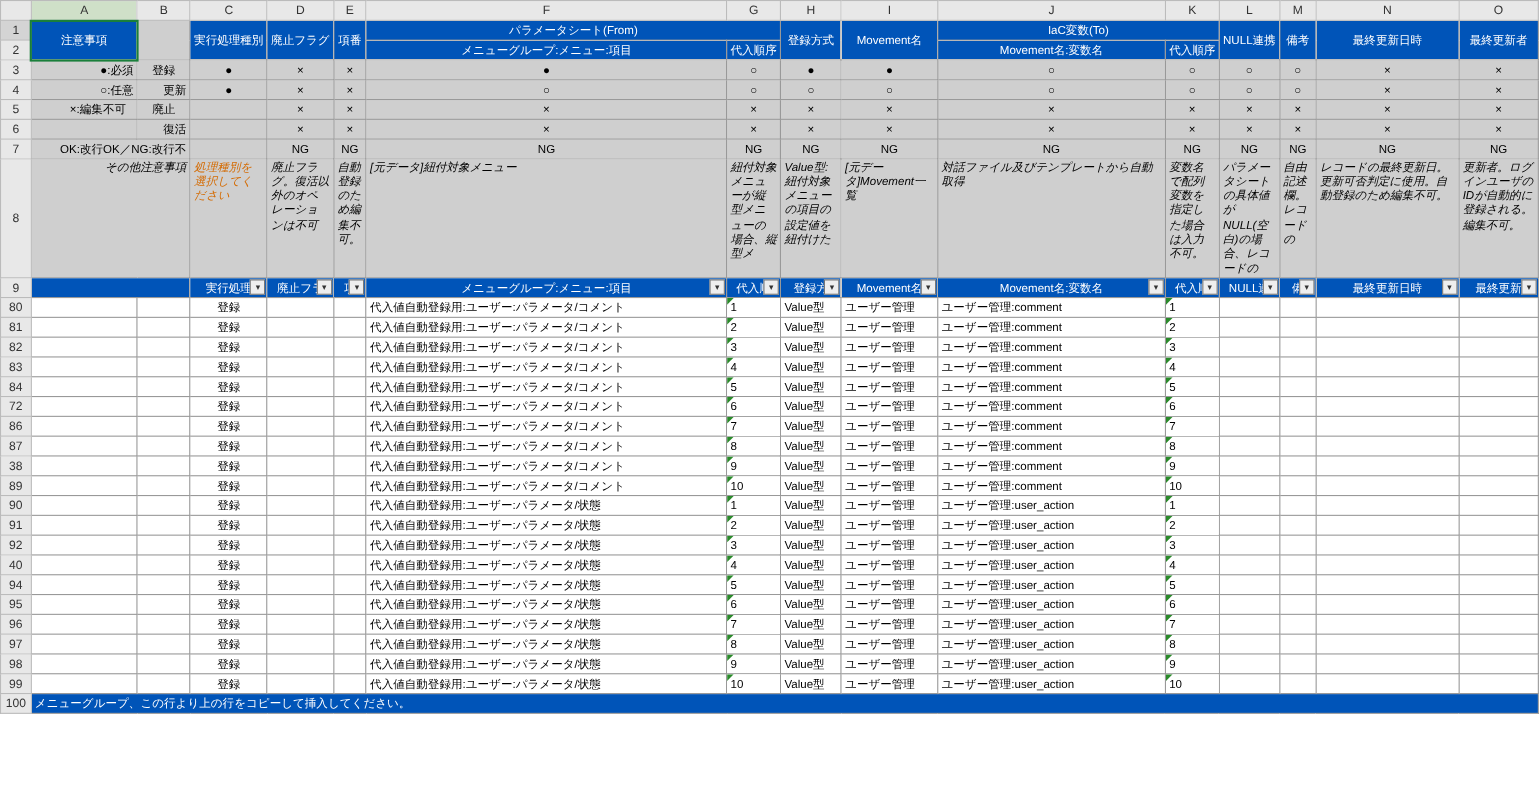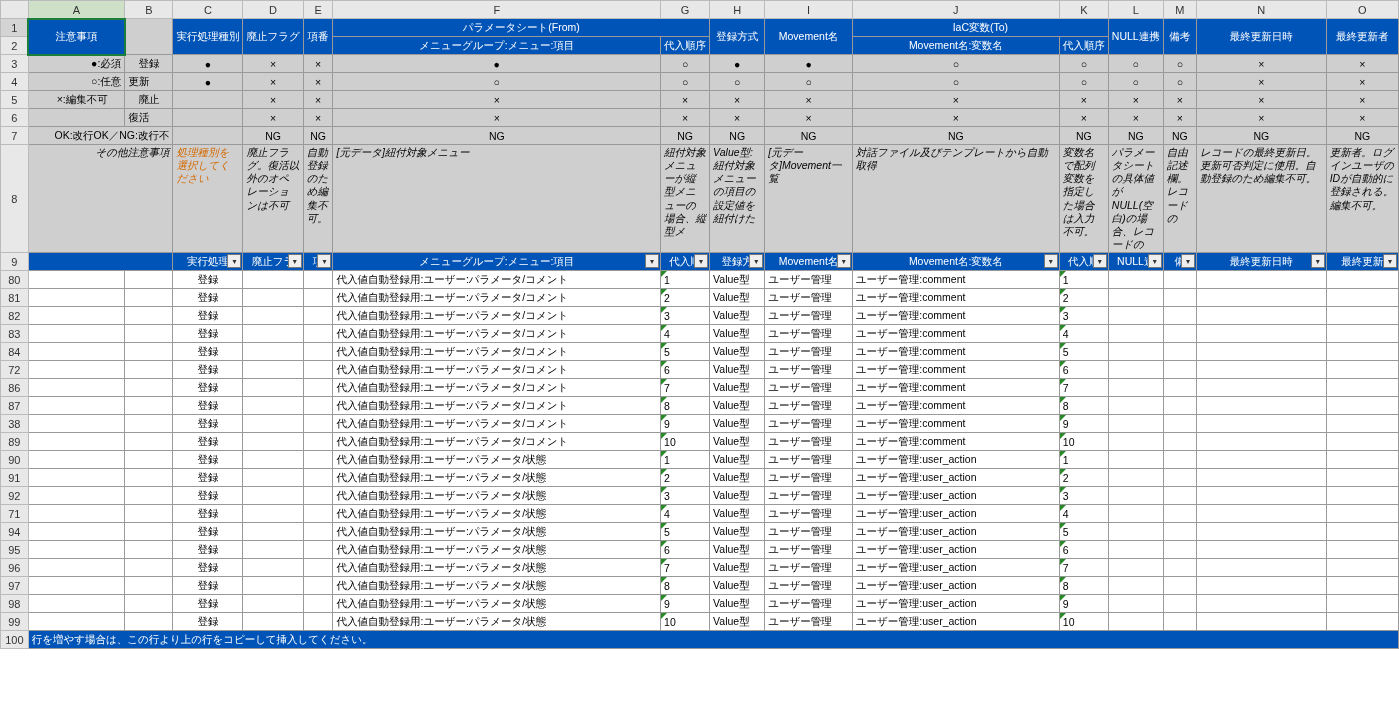--- a/index.html
+++ b/index.html
@@ -107,57 +107,57 @@
           <td class="greyhdr" style="text-align: center;">○</td>
           <td class="greyhdr" style="text-align: center;">○</td>
           <td class="greyhdr" style="text-align: center;">○</td>
           <td class="greyhdr" style="text-align: center;">○</td>
           <td class="greyhdr" style="text-align: center;">×</td>
           <td class="greyhdr" style="text-align: center;">×</td>
         </tr>
         <tr>
           <th class="rowhdr">4</th>
           <td class="greyhdr" style="text-align: right;">○:任意</td>
-          <td class="greyhdr" style="text-align: left;">更新</td>
+          <td class="greyhdr" style="text-align: right;">更新</td>
           <td class="greyhdr" style="text-align: center;">●</td>
           <td class="greyhdr" style="text-align: center;">×</td>
           <td class="greyhdr" style="text-align: center;">×</td>
           <td class="greyhdr" style="text-align: center;">○</td>
           <td class="greyhdr" style="text-align: center;">○</td>
           <td class="greyhdr" style="text-align: center;">○</td>
           <td class="greyhdr" style="text-align: center;">○</td>
           <td class="greyhdr" style="text-align: center;">○</td>
           <td class="greyhdr" style="text-align: center;">○</td>
           <td class="greyhdr" style="text-align: center;">○</td>
           <td class="greyhdr" style="text-align: center;">○</td>
           <td class="greyhdr" style="text-align: center;">×</td>
           <td class="greyhdr" style="text-align: center;">×</td>
         </tr>
         <tr>
           <th class="rowhdr">5</th>
-          <td class="greyhdr" style="text-align: left; padding-left: 28px;">×:編集不可</td>
+          <td class="greyhdr" style="text-align: center; padding-left: 28px;">×:編集不可</td>
           <td class="greyhdr" style="text-align: center;">廃止</td>
           <td class="greyhdr" style="text-align: center;"></td>
           <td class="greyhdr" style="text-align: center;">×</td>
           <td class="greyhdr" style="text-align: center;">×</td>
           <td class="greyhdr" style="text-align: center;">×</td>
           <td class="greyhdr" style="text-align: center;">×</td>
           <td class="greyhdr" style="text-align: center;">×</td>
           <td class="greyhdr" style="text-align: center;">×</td>
           <td class="greyhdr" style="text-align: center;">×</td>
           <td class="greyhdr" style="text-align: center;">×</td>
           <td class="greyhdr" style="text-align: center;">×</td>
           <td class="greyhdr" style="text-align: center;">×</td>
           <td class="greyhdr" style="text-align: center;">×</td>
           <td class="greyhdr" style="text-align: center;">×</td>
         </tr>
         <tr>
           <th class="rowhdr">6</th>
           <td class="greyhdr" style="text-align: right;"></td>
-          <td class="greyhdr" style="text-align: left;">復活</td>
+          <td class="greyhdr" style="text-align: right;">復活</td>
           <td class="greyhdr" style="text-align: center;"></td>
           <td class="greyhdr" style="text-align: center;">×</td>
           <td class="greyhdr" style="text-align: center;">×</td>
           <td class="greyhdr" style="text-align: center;">×</td>
           <td class="greyhdr" style="text-align: center;">×</td>
           <td class="greyhdr" style="text-align: center;">×</td>
           <td class="greyhdr" style="text-align: center;">×</td>
           <td class="greyhdr" style="text-align: center;">×</td>
           <td class="greyhdr" style="text-align: center;">×</td>
           <td class="greyhdr" style="text-align: center;">×</td>
@@ -444,21 +444,21 @@
           <td>Value型</td>
           <td>ユーザー管理</td>
           <td>ユーザー管理:user_action</td>
           <td class="num">3</td>
           <td></td>
           <td></td>
           <td></td>
           <td></td>
         </tr>
         <tr class="datarow">
-          <th class="rowhdr">71</th>
+          <th class="rowhdr">40</th>
           <td></td>
           <td></td>
           <td class="center">登録</td>
           <td></td>
           <td></td>
           <td>代入値自動登録用:ユーザー:パラメータ/状態</td>
           <td class="num">4</td>
           <td>Value型</td>
           <td>ユーザー管理</td>
           <td>ユーザー管理:user_action</td>
@@ -571,17 +571,17 @@
           <td>ユーザー管理</td>
           <td>ユーザー管理:user_action</td>
           <td class="num">10</td>
           <td></td>
           <td></td>
           <td></td>
           <td></td>
         </tr>
         <tr>
           <th class="rowhdr">100</th>
-          <td colspan="15" class="bottom-msg">行を増やす場合は、この行より上の行をコピーして挿入してください。</td>
+          <td colspan="15" class="bottom-msg">メニューグループ、この行より上の行をコピーして挿入してください。</td>
         </tr>
       </tbody>
 </table>
 </div>
 
 </body></html>

